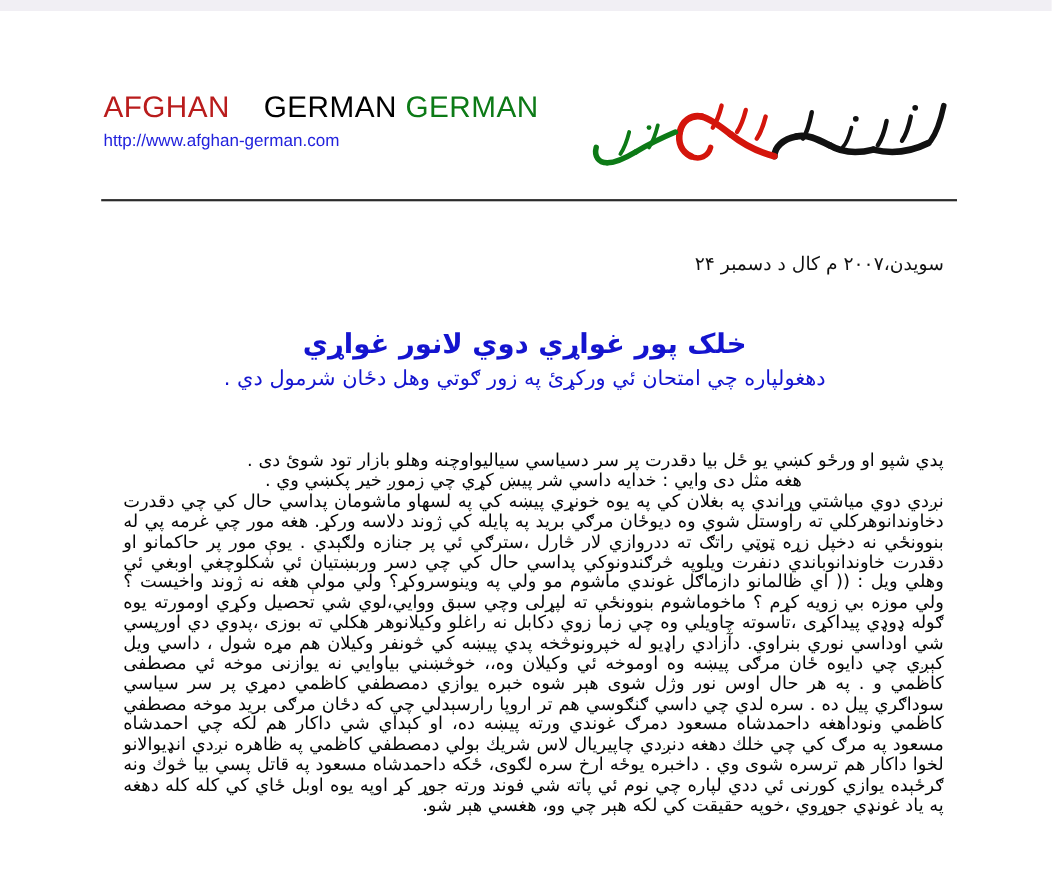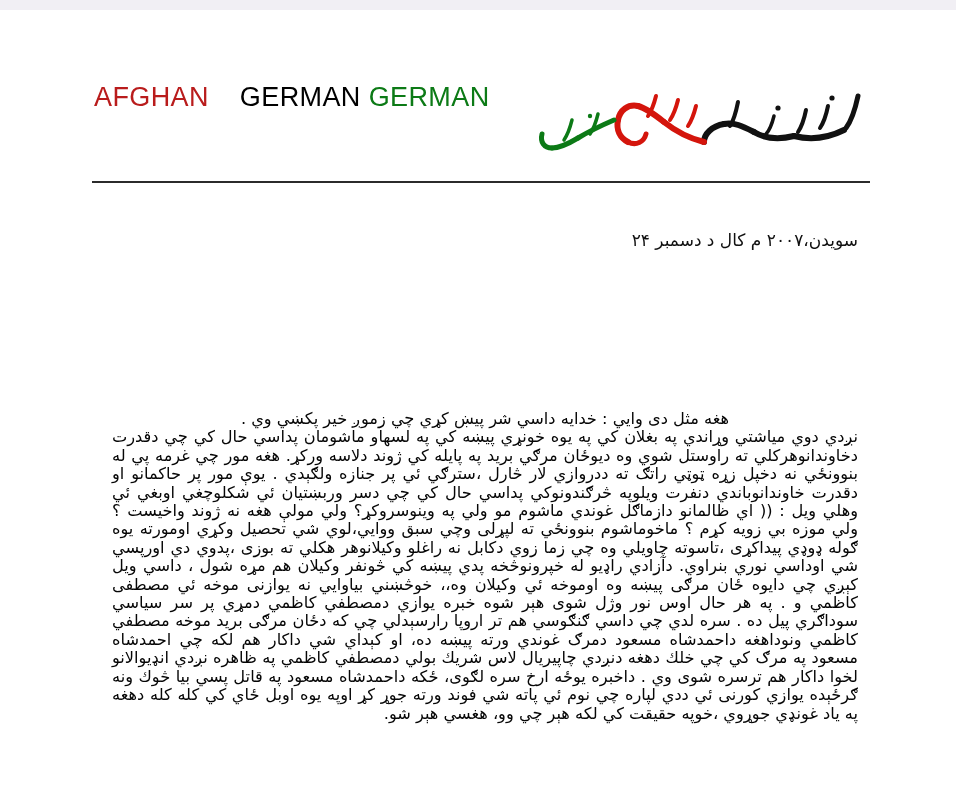--- a/index.html
+++ b/index.html
@@ -154,20 +154,21 @@
 
   <div class="masthead">
 
     <div class="brand">
       <div class="brand-title">
         <span class="w1">AFGHAN</span>
         <span class="w2">GERMAN</span>
         <span class="w3">GERMAN</span>
       </div>
       <div class="brand-links">
+        <a href="#">http://www.afghan-german.com</a>
       </div>
     </div>
 
     <div class="logo">
       <svg width="350" height="92" viewBox="0 0 350 92">
 
         <g fill="none" stroke="#111111" stroke-linecap="round">
           <path d="M330 20 C327 34, 324 44, 318 52" stroke-width="5"></path>
           <path d="M316 54 C300 62, 282 64, 266 60" stroke-width="6"></path>
           <path d="M300 30 C298 40, 296 46, 292 52" stroke-width="4"></path>
@@ -203,19 +204,24 @@
       </svg>
     </div>
   </div>
 
   <div class="hrule"></div>
 
   <div class="byline">
     <span>سویدن،۲۰۰۷ م کال د دسمبر ۲۴</span>
   </div>
 
+  <div class="title-block">
+    <div class="doc-title">خلک پور غواړي دوي لانور غواړي</div>
+    <div class="doc-subtitle">دهغولپاره چي امتحان ئي وركړئ په زور ګوتي وهل دځان شرمول دي .</div>
+  </div>
 
   <div class="body-block">
+    <p class="lead">پدي شپو او ورځو كښي  يو ځل بيا دقدرت پر سر دسياسي سياليواوچنه وهلو بازار تود شوئ دى .</p>
     <p class="center-last">هغه مثل دى وايي : خدايه داسي شر پيښ كړي چي زموږ خير پكښي وي .</p>
     <p>نږدي دوي مياشتي وړاندي په بغلان كي په يوه خونړي پيښه كي په لسهاو  ماشومان پداسي حال كي چي دقدرت دخاوندانوهركلي ته راوستل شوي وه ديوځان مرګي بريد په پايله كي  ژوند دلاسه وركړ.  هغه مور چي غرمه پي له بنوونځي نه  دخپل زړه ټوټي راتګ ته  ددروازي  لار څارل ،سترګي ئي پر جنازه ولګېدي . يوې  مور پر حاكمانو او دقدرت خاوندانوباندي دنفرت ويلوپه څرګندونوكي پداسي حال كي چي دسر وربښتيان ئي شكلوچغي اوبغي ئي وهلي ويل :  (( اي ظالمانو دازماګل غوندي ماشوم مو ولي په وينوسروكړ؟ ولي مولې هغه نه ژوند واخيست ؟ ولي موزه بي زويه كړم ؟ ماخوماشوم بنوونځي ته لپړلى وچي سبق ووايي،لوي شي تحصيل وكړي اومورته يوه ګوله ډوډي پيداكړى ،تاسوته چاويلي وه چي زما زوي دكابل نه راغلو وكيلانوهر هكلي ته بوزى ،پدوي دي اورپسي شي اوداسي نوري بنراوي. دآزادي راډيو له خپرونوڅخه پدي  پيښه كي څونفر وكيلان هم مړه شول ، داسي ويل كېږي چي دايوه ځان مرګى پيښه وه اوموخه ئي وكيلان وه،، خوڅښني بياوايي نه يوازنى موخه ئي مصطفى كاظمي و . په هر حال اوس نور وژل شوى هېر شوه خبره يوازي دمصطفي كاظمي دمړي پر سر سياسي سوداګري پيل  ده .  سره لدي چي داسي ګنګوسي هم تر  اروپا رارسېدلي چي كه دځان مرګى بريد موخه مصطفي كاظمي ونوداهغه داحمدشاه مسعود دمرګ غوندي ورته پيښه ده، او كېداي شي داكار  هم لكه چي احمدشاه مسعود په مرګ كي چي خلك  دهغه دنږدي چاپيريال لاس شريك بولي دمصطفي كاظمي په ظاهره نږدي انډيوالانو لخوا داكار  هم  ترسره شوى وي . داخبره يوځه ارخ سره لګوى، ځكه داحمدشاه مسعود په قاتل پسي بيا څوك ونه ګرځېده يوازي كورنى ئي ددي لپاره چي نوم ئي پاته شي  فوند  ورته جوړ كړ اوپه يوه اوبل ځاي كي  كله كله دهغه په ياد غونډي جوړوي ،خوپه حقيقت كي لكه  هېر چي وو، هغسي  هېر شو.</p>
   </div>
 
 </div>
 
 </body></html>

